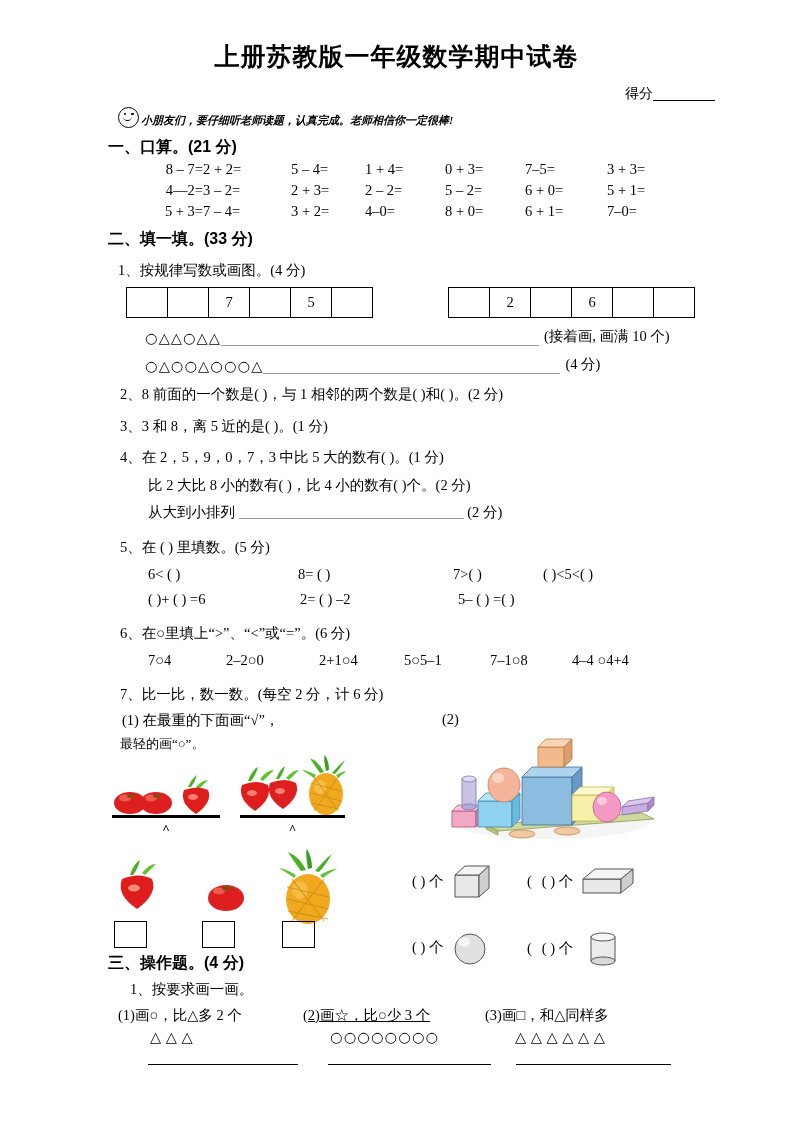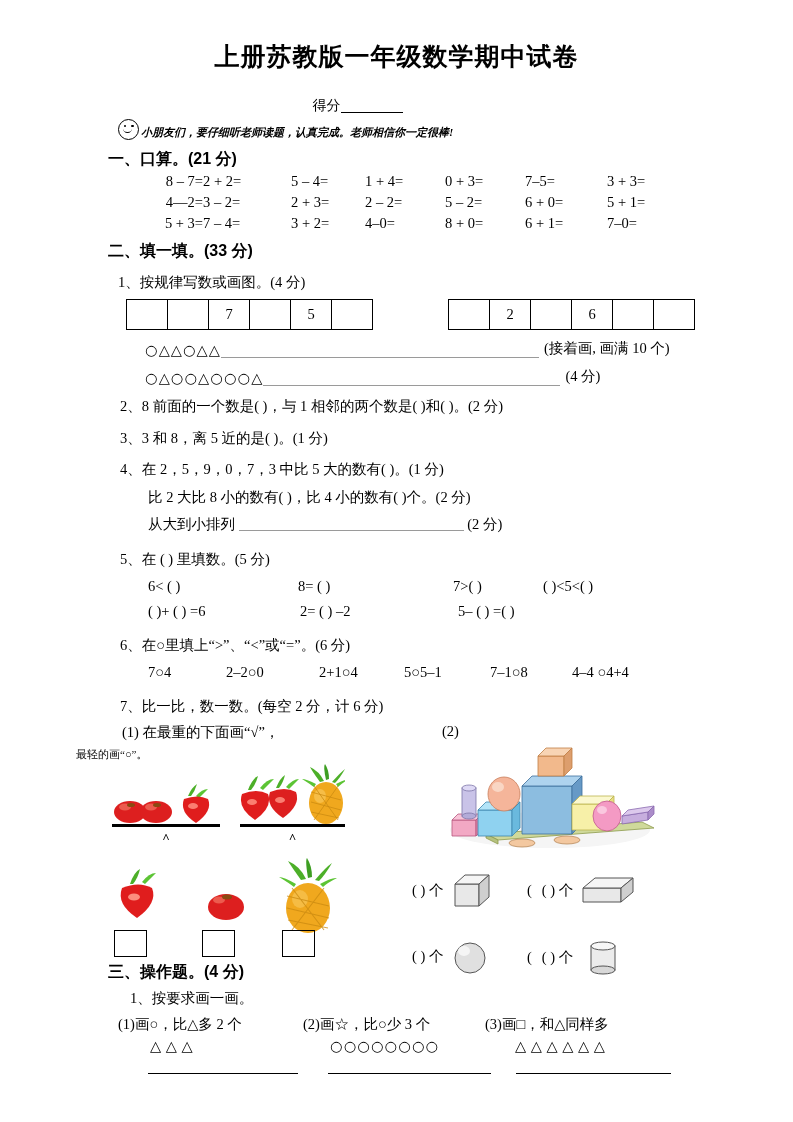--- a/index.html
+++ b/index.html
@@ -16,21 +16,21 @@
   .title {
     text-align:center;
     font-family:"Liberation Sans","DejaVu Sans",sans-serif;
     font-weight:700;
     font-size:25px;
     letter-spacing:1px;
     margin:0;
     padding-top:40px;
   }
 
-  .score-row { text-align:center; padding-right:78px; margin-top:24px; font-size:14px;
+  .score-row { text-align:right; padding-right:78px; margin-top:12px; font-size:14px;
                font-family:"Liberation Sans","DejaVu Sans",sans-serif;}
   .score-line { display:inline-block; width:62px; border-bottom:1.4px solid #000; height:14px; vertical-align:-3px; }
 
   .intro { margin:4px 0 0 118px; font-size:11px; font-family:"Liberation Serif","DejaVu Serif",serif; font-style:italic; font-weight:600; white-space:nowrap;}
   .smiley {
     display:inline-block; width:19px; height:19px; border:1.3px solid #000; border-radius:50%;
     position:relative; vertical-align:-4px; margin-right:2px;
   }
   .smiley:before, .smiley:after{
     content:""; position:absolute; width:2.4px;height:2.4px;background:#000;border-radius:50%;top:5px;
@@ -224,21 +224,21 @@
     <span class="item" style="width:82px;">7–1○8</span>
     <span class="item">4–4 ○4+4</span>
   </div>
 
   <div class="q" style="margin-top:14px;">7、比一比，数一数。(每空 2 分，计 6 分)</div>
 
   <div style="position:relative; margin-left:122px; margin-top:6px; font-size:14.5px;">
     <span>(1) 在最重的下面画“√”，</span>
     <span style="position:absolute; left:320px;">(2)</span>
   </div>
-  <div style="margin-left:76px; margin-top:5px; font-size:11px;">最轻的画“○”。</div>
+  <div style="margin-left:120px; margin-top:5px; font-size:13px;">最轻的画“○”。</div>
 
   <div class="fruit-area">
 
     <div class="scale" style="left:0px; top:18px; width:108px;">
       <svg width="108" height="44" viewBox="0 0 108 44">
         <ellipse cx="18" cy="32" rx="16" ry="11" fill="#dd1f1f"></ellipse>
         <ellipse cx="13" cy="27" rx="6" ry="3.5" fill="#f06a5a" opacity="0.8"></ellipse>
         <ellipse cx="19" cy="25" rx="4" ry="2" fill="#8a4a12"></ellipse>
         <ellipse cx="44" cy="32" rx="16" ry="11" fill="#dd1f1f"></ellipse>
         <ellipse cx="39" cy="27" rx="6" ry="3.5" fill="#f06a5a" opacity="0.8"></ellipse>
@@ -399,21 +399,21 @@
         </svg>
       </div>
     </div>
   </div>
 
   <div class="sec-head" style="margin-top:0;">三、操作题。(4 分)</div>
   <div class="q" style="margin-left:130px; margin-top:4px;">1、按要求画一画。</div>
 
   <div style="margin-left:118px; margin-top:5px; font-size:14.5px; display:flex;">
     <span style="width:185px;">(1)画○，比△多 2 个</span>
-    <span style="width:182px;">(2)画☆，比○少 3 个</span>
+    <span style="width:182px;text-decoration:underline;">(2)画☆，比○少 3 个</span>
     <span>(3)画□，和△同样多</span>
   </div>
 
   <div style="margin-left:150px; margin-top:4px; font-size:14.5px; display:flex;">
     <span class="sym" style="width:180px;">△ △ △</span>
     <span class="sym" style="width:185px; letter-spacing:1px;">○○○○○○○○</span>
     <span class="sym">△ △ △ △ △ △</span>
   </div>
 
   <div style="margin-left:148px; margin-top:18px; display:flex;">

